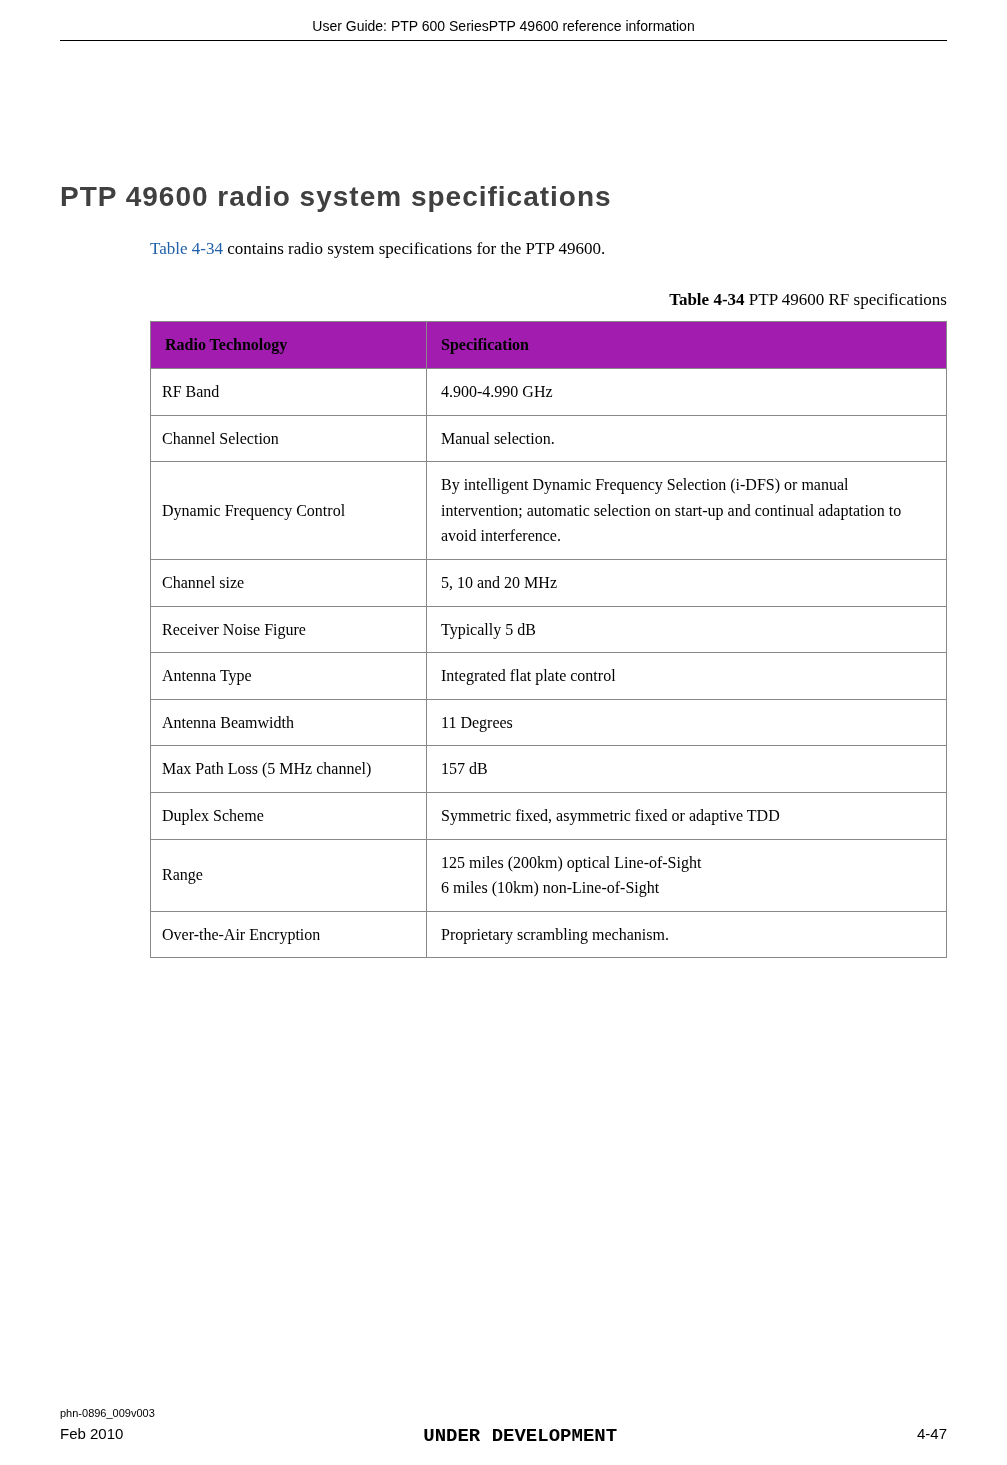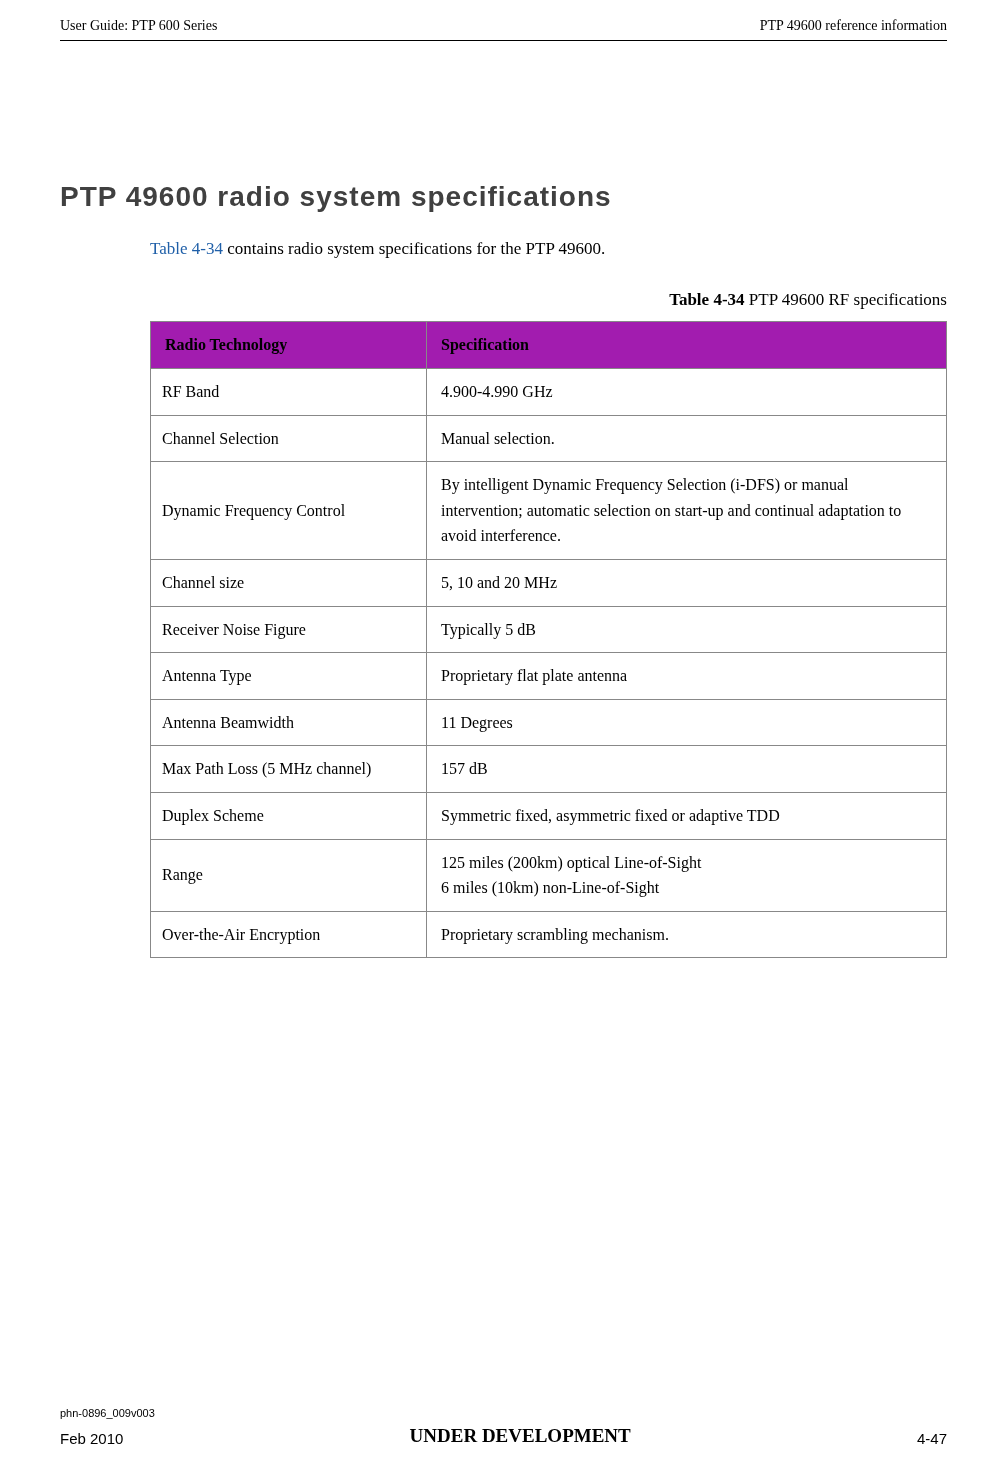--- a/index.html
+++ b/index.html
@@ -11,22 +11,22 @@
   }
   .page {
     width: 1007px;
     height: 1465px;
     box-sizing: border-box;
     padding: 0 60px;
     position: relative;
   }
   .top-header {
     display: flex;
-    justify-content: space-between;
-    font-family: Liberation Serif, serif;
+    justify-content: center;
+    font-family: Liberation Sans, sans-serif;
     font-size: 14px;
     padding-top: 18px;
     padding-bottom: 6px;
     border-bottom: 1px solid #000;
     margin-bottom: 140px;
   }
   h2.section-title {
     font-family: Arial, Helvetica, sans-serif;
     color: #404040;
     font-size: 28px;
@@ -79,25 +79,25 @@
     bottom: 18px;
     font-family: Arial, Helvetica, sans-serif;
   }
   .footer-line1 {
     font-size: 11px;
     margin-bottom: 6px;
   }
   .footer-line2 {
     display: flex;
     justify-content: space-between;
-    align-items: flex-end;
+    align-items: flex-start;
     font-size: 15px;
   }
   .under-dev {
-    font-family: Liberation Serif, serif;
+    font-family: Liberation Mono, monospace;
     font-weight: bold;
     font-size: 19px;
   }
 </style>
 </head>
 <body>
 
 <div class="page">
   <div class="top-header">
     <span>User Guide: PTP 600 Series</span>
@@ -138,21 +138,21 @@
         <tr>
             <td>Channel size</td>
             <td>5, 10 and 20 MHz</td>
           </tr>
         <tr>
             <td>Receiver Noise Figure</td>
             <td>Typically 5 dB</td>
           </tr>
         <tr>
             <td>Antenna Type</td>
-            <td>Proprietary flat plate antenna</td>
+            <td>Integrated flat plate control</td>
           </tr>
         <tr>
             <td>Antenna Beamwidth</td>
             <td>11 Degrees</td>
           </tr>
         <tr>
             <td>Max Path Loss (5 MHz channel)</td>
             <td>157 dB</td>
           </tr>
         <tr>

